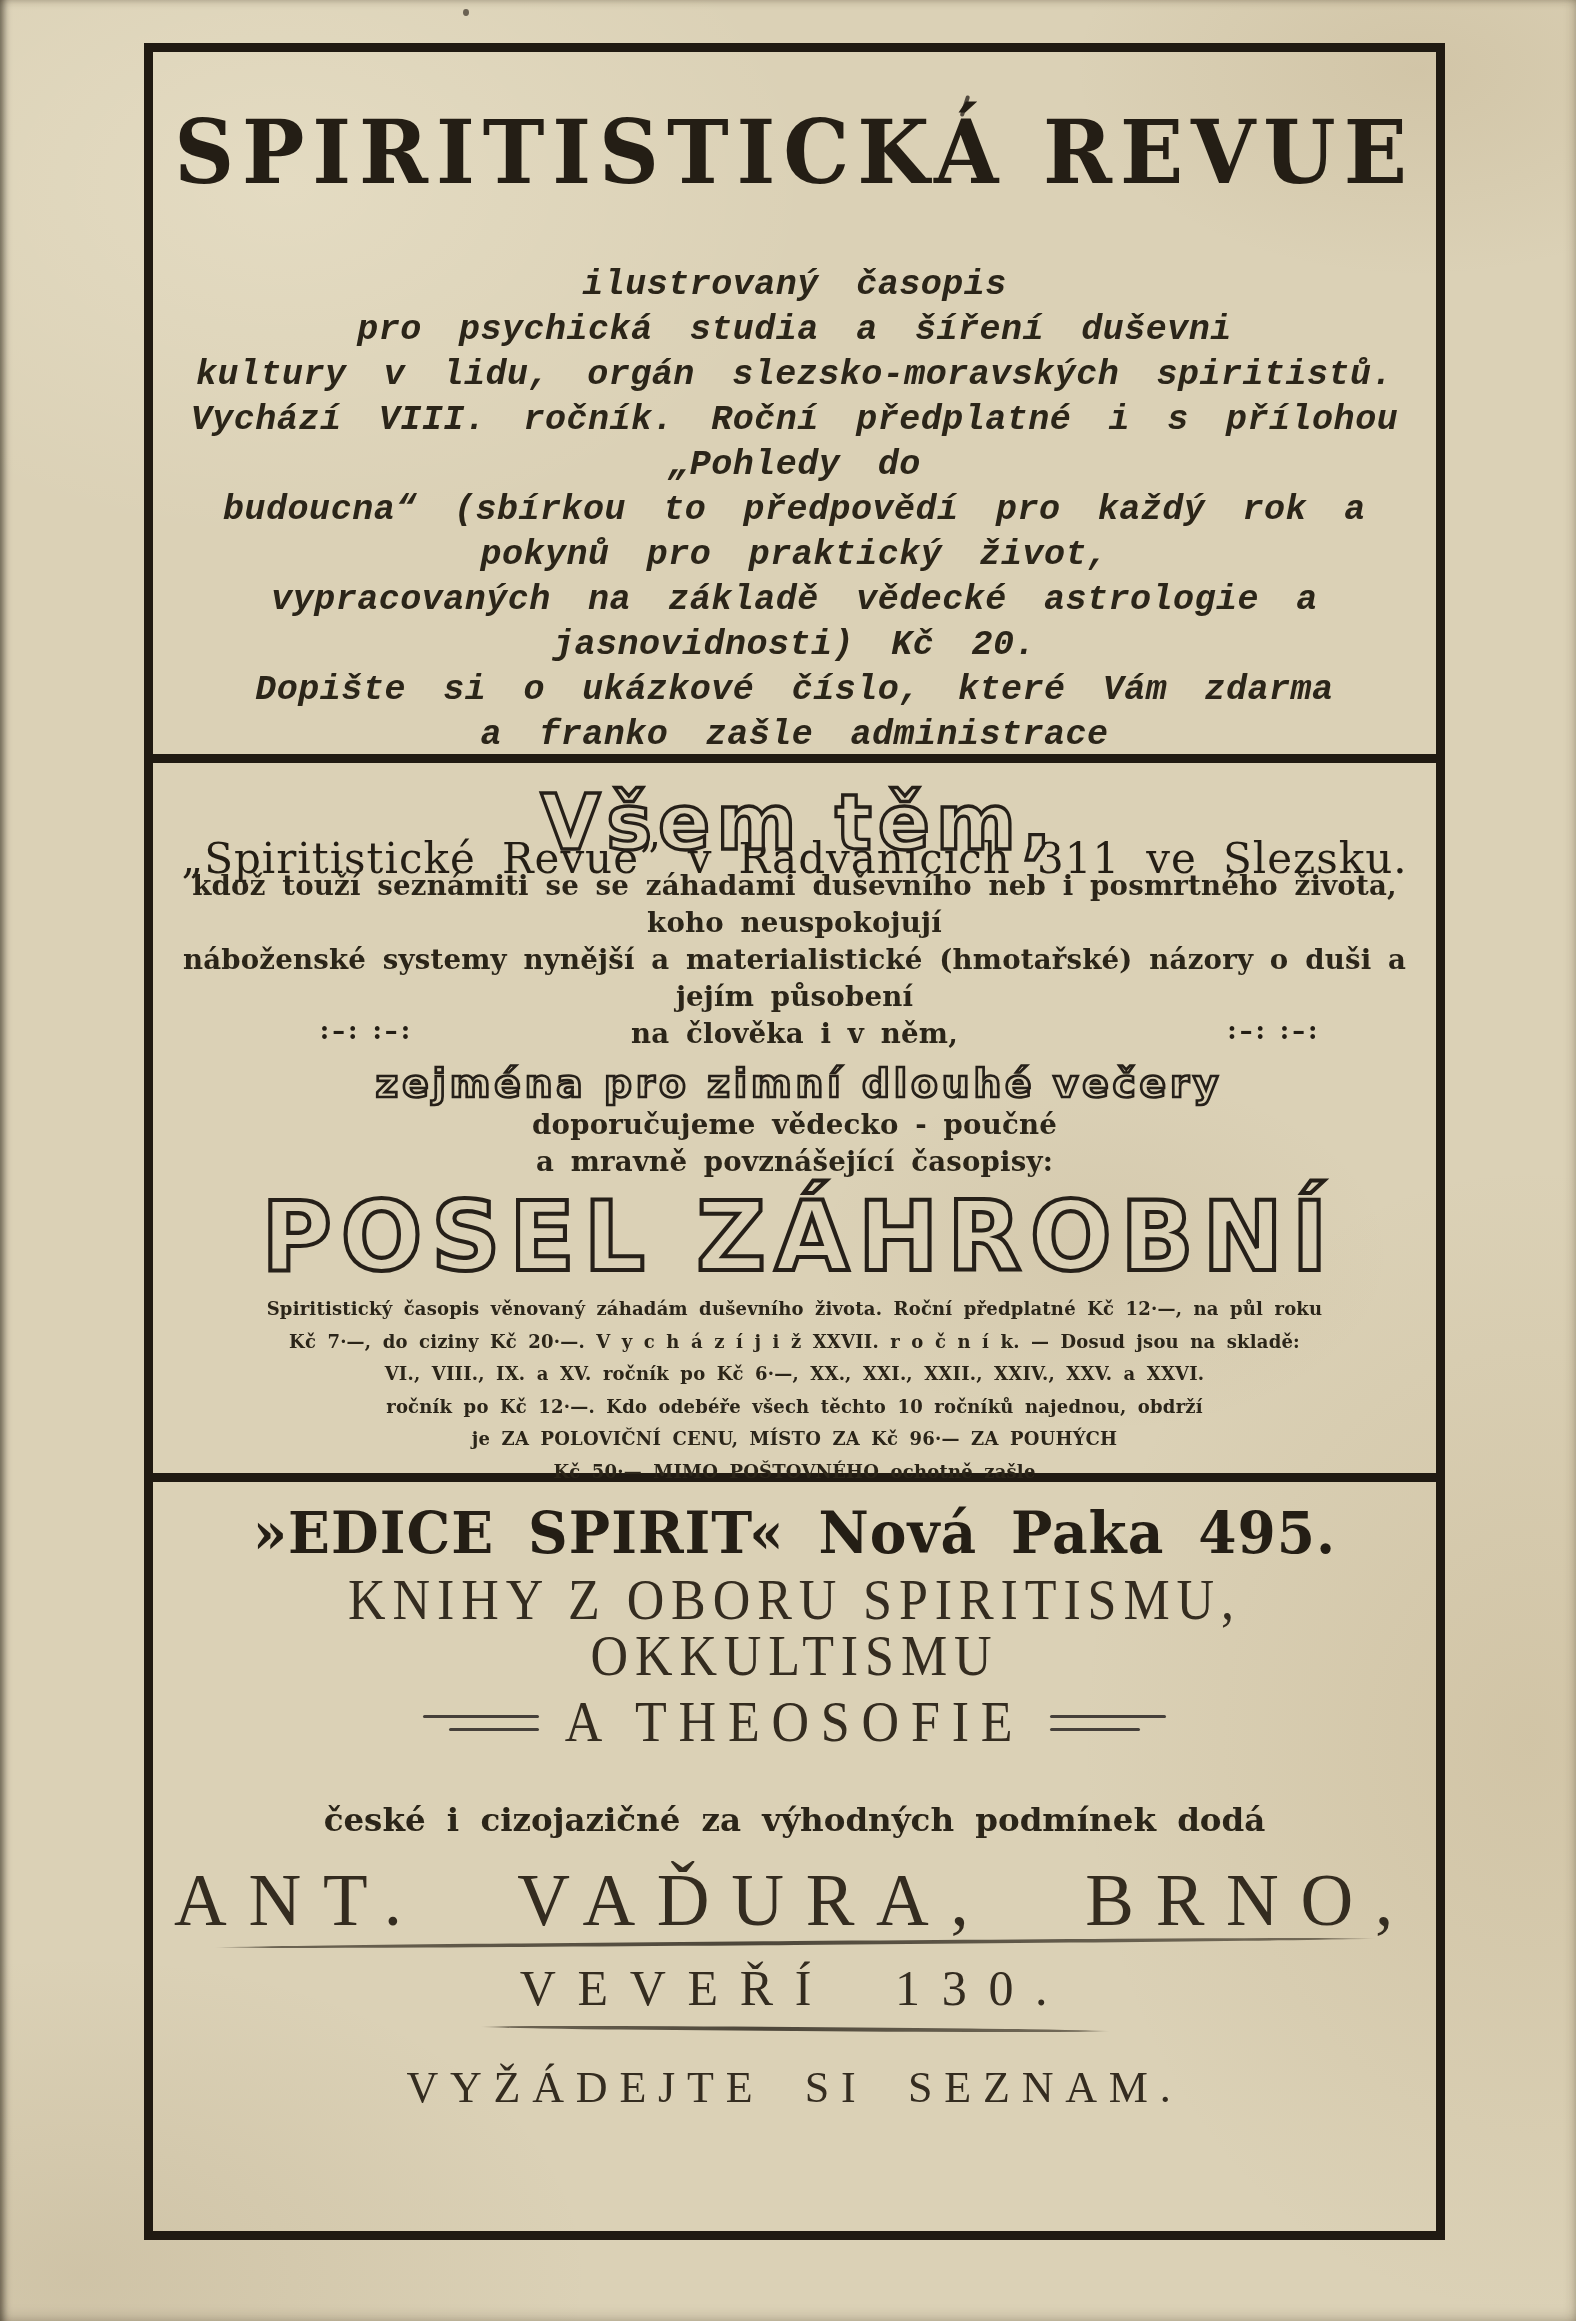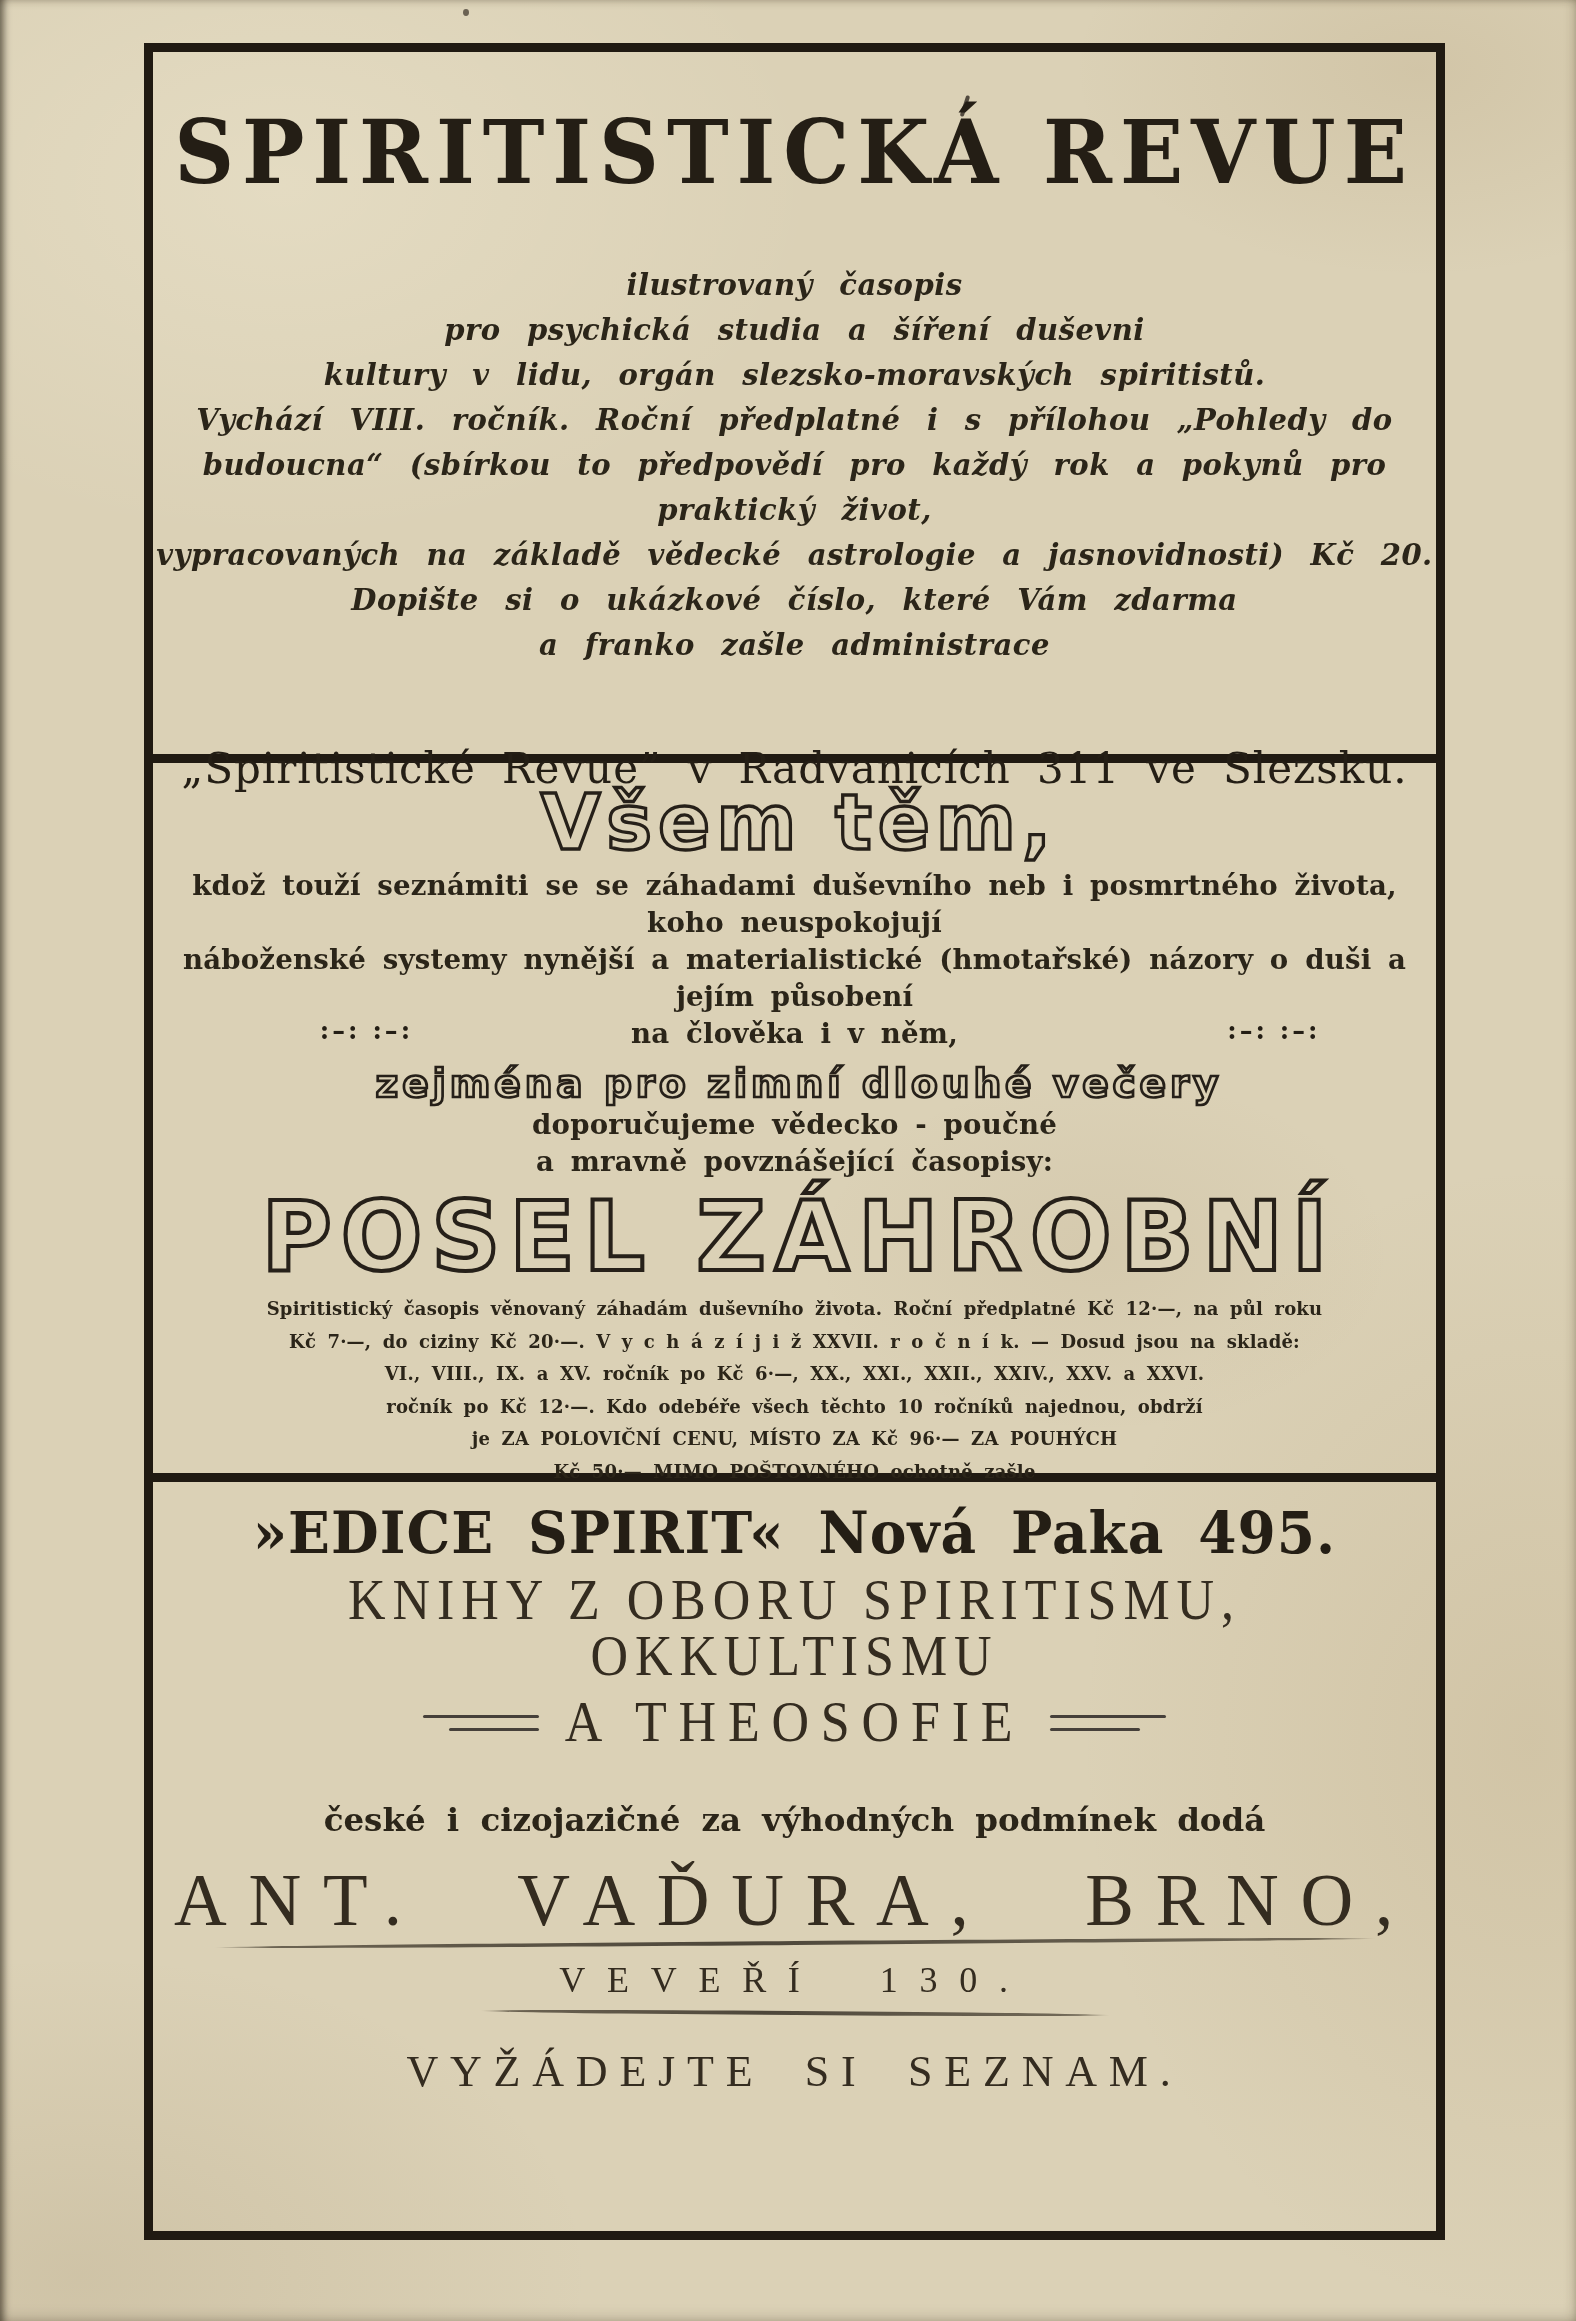--- a/index.html
+++ b/index.html
@@ -51,23 +51,24 @@
     font-family:"DejaVu Serif", serif;
     font-weight:bold;
     font-size:83px; line-height:0.95;
     letter-spacing:7.9px;
     color:#241e15;
     transform:scaleY(1.06);
   }
   .tagline { margin-top:71px; }
   .tagline p {
     font-style:italic; font-weight:bold;
-    font-size:29px; line-height:45px;
+    font-size:35px; line-height:45px;
     word-spacing:15.8px; letter-spacing:0.5px;
     color:#2b2519;
+    font-family:Liberation Mono, monospace;
   }
   .masthead-address {
     margin-top:76px;
     font-weight:normal;
     font-size:42px; letter-spacing:1px; word-spacing:11.8px;
     color:#241e15;
   }
 
   
   .outline {
@@ -108,21 +109,21 @@
   .knihy-line { margin-top:95px; font-size:52px; letter-spacing:6.9px; line-height:1; transform:scaleY(1.08); }
   .theo-row { margin-top:15.8px; display:flex; align-items:center; justify-content:center; gap:25.6px; }
   .theo-text { font-size:52px; letter-spacing:11.8px; line-height:1; transform:scaleY(1.08); }
   .dash-pair { display:flex; flex-direction:column; gap:9.9px; width:116px; }
   .dash-pair i { display:block; height:3px; background:#46403a; border-radius:2px; }
   .dash-pair .d2 { width:78%; }
   .dash-pair.left .d2 { align-self:flex-end; }
   .note-line { margin-top:51px; font-weight:bold; font-size:32.5px; word-spacing:9.9px; color:#2b2519; }
   .bookshop-line { margin-top:33px; font-size:46px; letter-spacing:7.9px; }
   .owner-line { margin-top:25.6px; font-size:73px; letter-spacing:21.7px; word-spacing:55px; line-height:1; }
-  .street-line { margin-top:13.8px; font-size:36px; letter-spacing:21.7px; word-spacing:27.6px; }
+  .street-line { margin-top:13.8px; font-size:50px; letter-spacing:21.7px; word-spacing:27.6px; }
   .footer-line { margin-top:31.5px; font-size:44px; letter-spacing:11.8px; word-spacing:17.7px; }
 
   .pencil {
     height:3.9px; border-radius:50%;
     background:linear-gradient(90deg, rgba(70,62,48,0) 0%, rgba(70,62,48,0.75) 5%, rgba(52,46,36,0.85) 45%, rgba(70,62,48,0.7) 95%, rgba(70,62,48,0) 100%);
   }
   .pencil-1 { width:1162px; margin:3.9px auto 0; transform:rotate(-0.45deg); }
   .pencil-2 { width:630px;  margin:9.9px auto 0; transform:rotate(0.4deg); }
 </style>
 </head>

